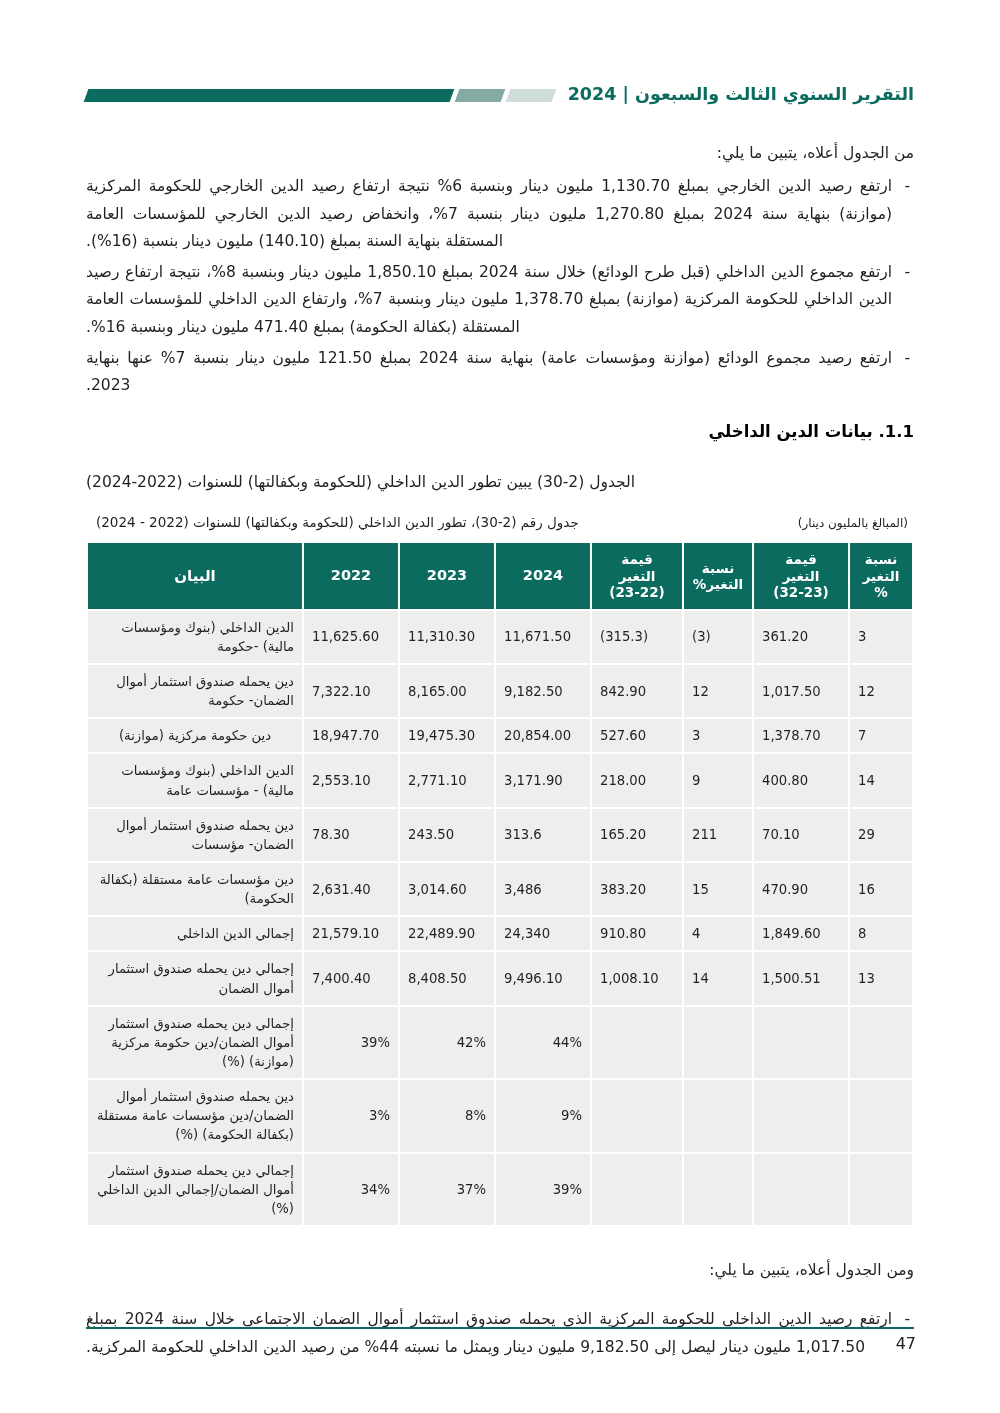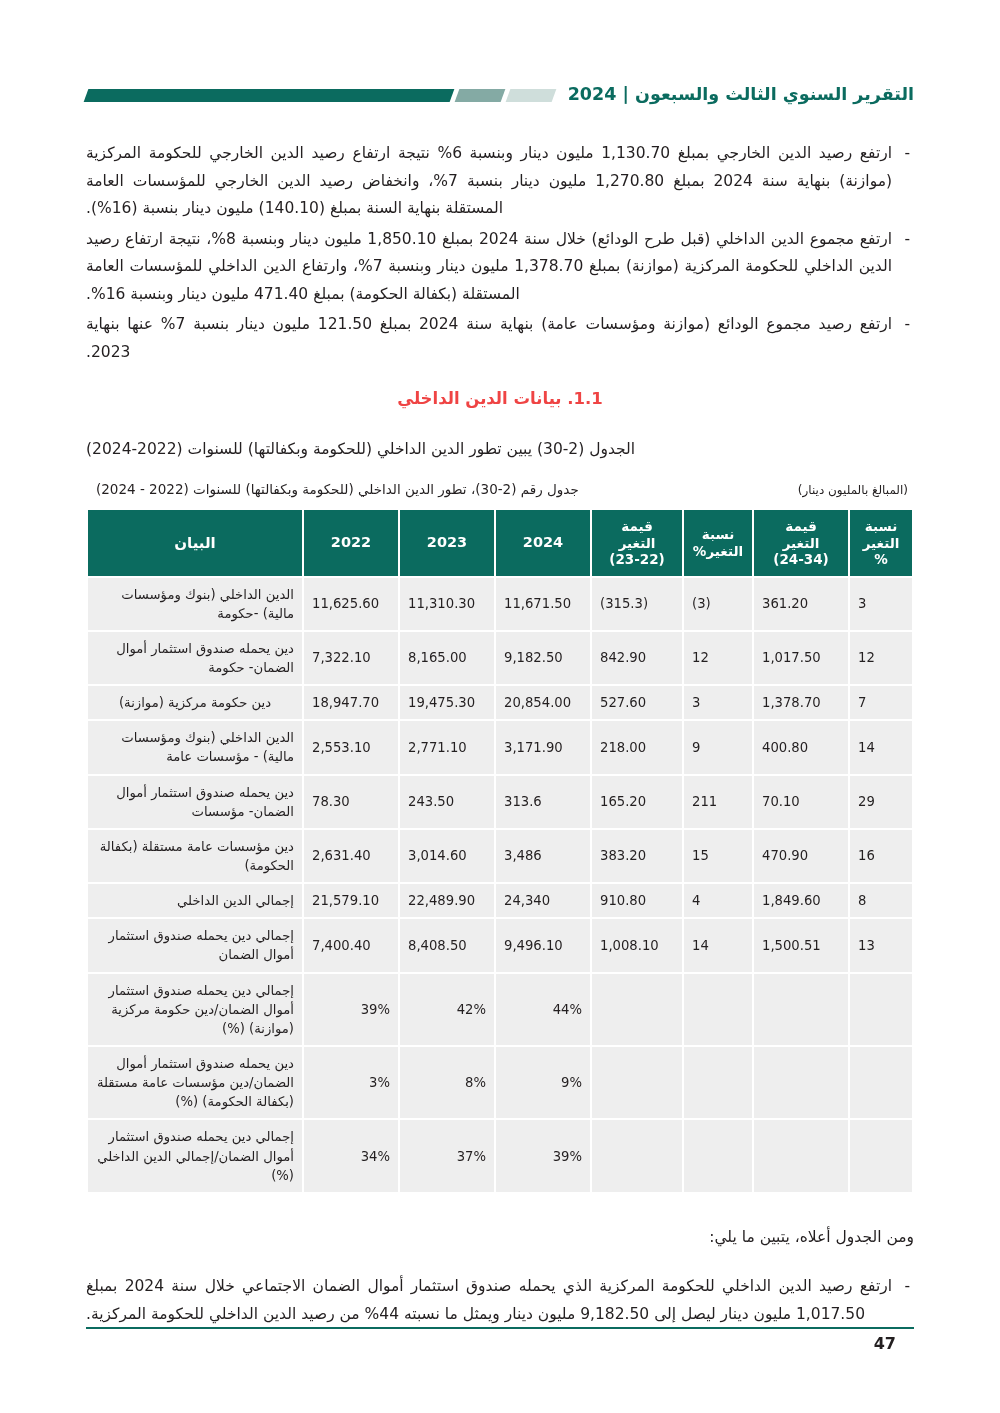--- a/index.html
+++ b/index.html
@@ -97,24 +97,24 @@
     right: 4px;
     top: 0;
     font-size: 15.5px;
     line-height: 1.78;
     color: #231f20;
   }
 
   
   .section-heading {
     margin-top: 22px;
-    text-align: center;
+    text-align: right;
     font-size: 16.5px;
     font-weight: bold;
-    color: #ef4444;
+    color: #000000;
     direction: rtl;
     unicode-bidi: isolate;
   }
 
   
   .table-caption-1 {
     margin-top: 28px;
     text-align: left;
     font-size: 15.5px;
     line-height: 1.7;
@@ -232,26 +232,25 @@
   .footer-rule {
     position: absolute;
     right: 86px;
     left: 86px;
     top: 1327px;
     height: 2px;
     background: #0b6b5f;
   }
   .page-number {
     position: absolute;
-    right: 104px;
+    right: 84px;
     top: 1334px;
     font-size: 16px;
     color: #231f20;
     direction: ltr;
-    font-weight: bold;
   }
 
   
   .watermark {
     position: absolute;
     left: 300px;
     top: 700px;
     width: 330px;
     height: 260px;
     pointer-events: none;
@@ -273,20 +272,21 @@
     <div class="header-title">التقرير السنوي الثالث والسبعون | 2024</div>
     <div class="header-bars">
       <span class="bar b1"></span>
       <span class="bar b2"></span>
       <span class="bar b3"></span>
     </div>
   </div>
 
   <div class="content">
 
+    <p class="intro-line">من الجدول أعلاه، يتبين ما يلي:</p>
 
     <ul class="bullets">
       <li>ارتفع رصيد الدين الخارجي بمبلغ 1,130.70 مليون دينار وبنسبة 6% نتيجة ارتفاع رصيد الدين الخارجي للحكومة المركزية (موازنة) بنهاية سنة 2024 بمبلغ 1,270.80 مليون دينار بنسبة 7%، وانخفاض رصيد الدين الخارجي للمؤسسات العامة المستقلة بنهاية السنة بمبلغ (140.10) مليون دينار بنسبة (16%).</li>
       <li>ارتفع مجموع الدين الداخلي (قبل طرح الودائع) خلال سنة 2024 بمبلغ 1,850.10 مليون دينار وبنسبة 8%، نتيجة ارتفاع رصيد الدين الداخلي للحكومة المركزية (موازنة) بمبلغ 1,378.70 مليون دينار وبنسبة 7%، وارتفاع الدين الداخلي للمؤسسات العامة المستقلة (بكفالة الحكومة) بمبلغ 471.40 مليون دينار وبنسبة 16%.</li>
       <li>ارتفع رصيد مجموع الودائع (موازنة ومؤسسات عامة) بنهاية سنة 2024 بمبلغ 121.50 مليون دينار بنسبة 7% عنها بنهاية 2023.</li>
     </ul>
 
     <div class="section-heading">1.1. بيانات الدين الداخلي</div>
 
     <div class="table-caption-1">الجدول (2-30) يبين تطور الدين الداخلي (للحكومة وبكفالتها) للسنوات (2022-2024)</div>
@@ -310,21 +310,21 @@
       <thead>
         <tr>
           <th>
             <span>نسبة</span><br>
             <span>التغير</span><br>
             <span>%</span>
           </th>
           <th>
             <span>قيمة</span><br>
             <span>التغير</span><br>
-            <span>(24-34)</span>
+            <span>(32-23)</span>
           </th>
           <th>
             <span>نسبة</span><br>
             <span>التغير%</span>
           </th>
           <th>
             <span>قيمة</span><br>
             <span>التغير</span><br>
             <span>(23-22)</span>
           </th>

